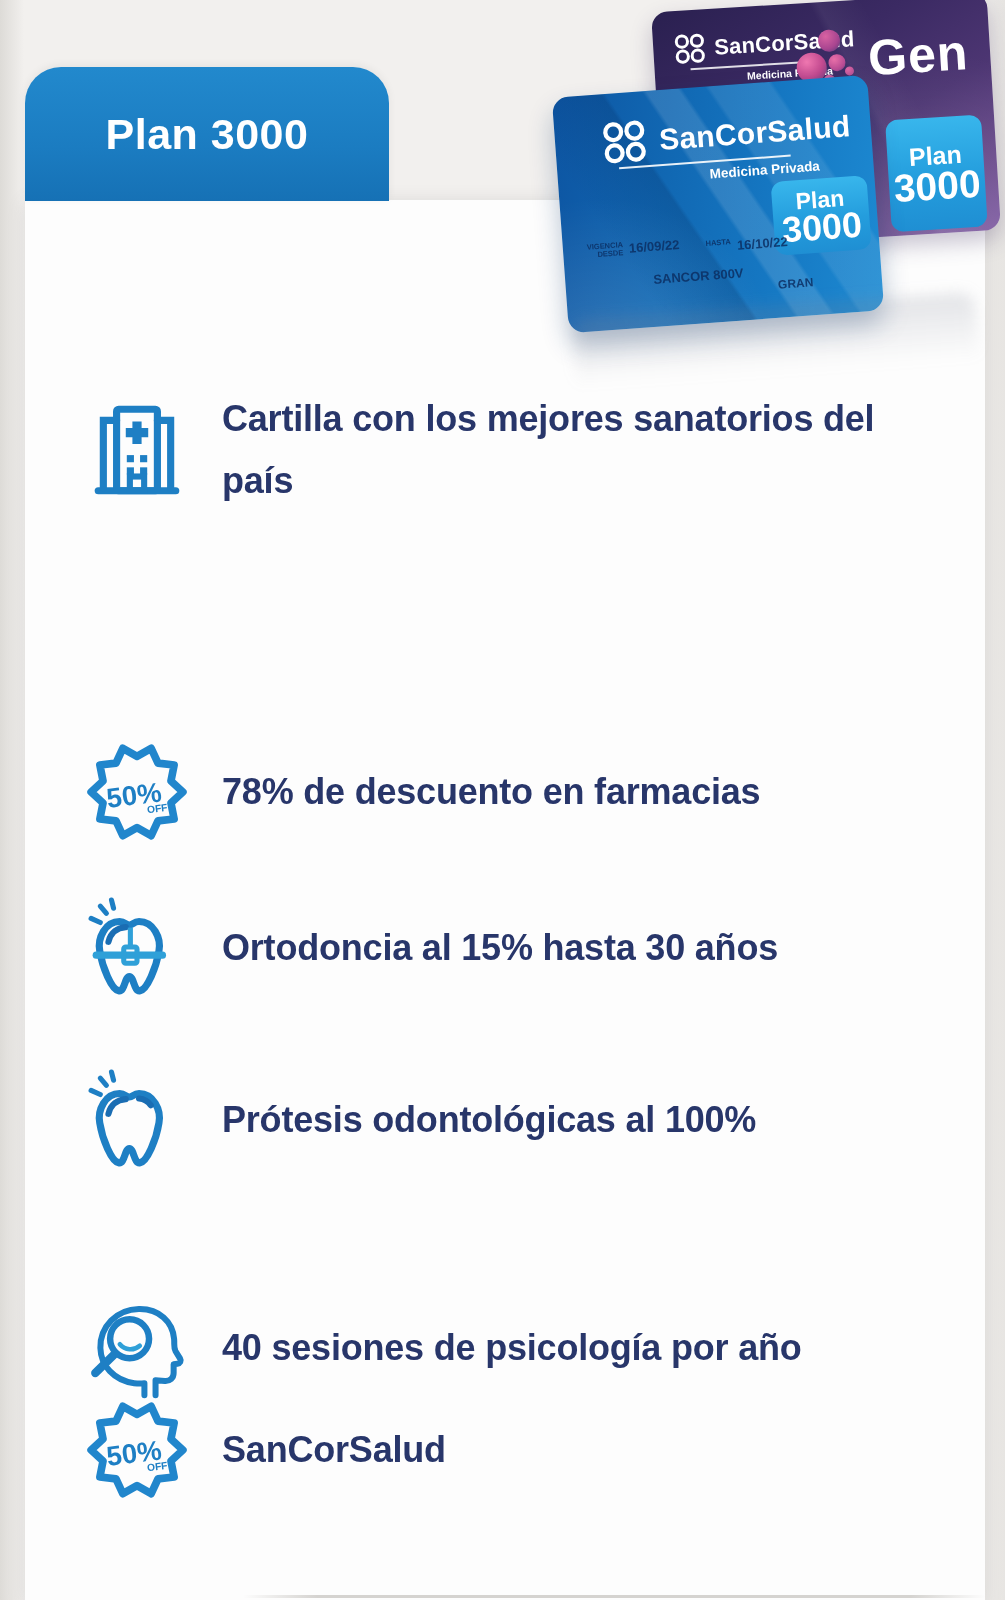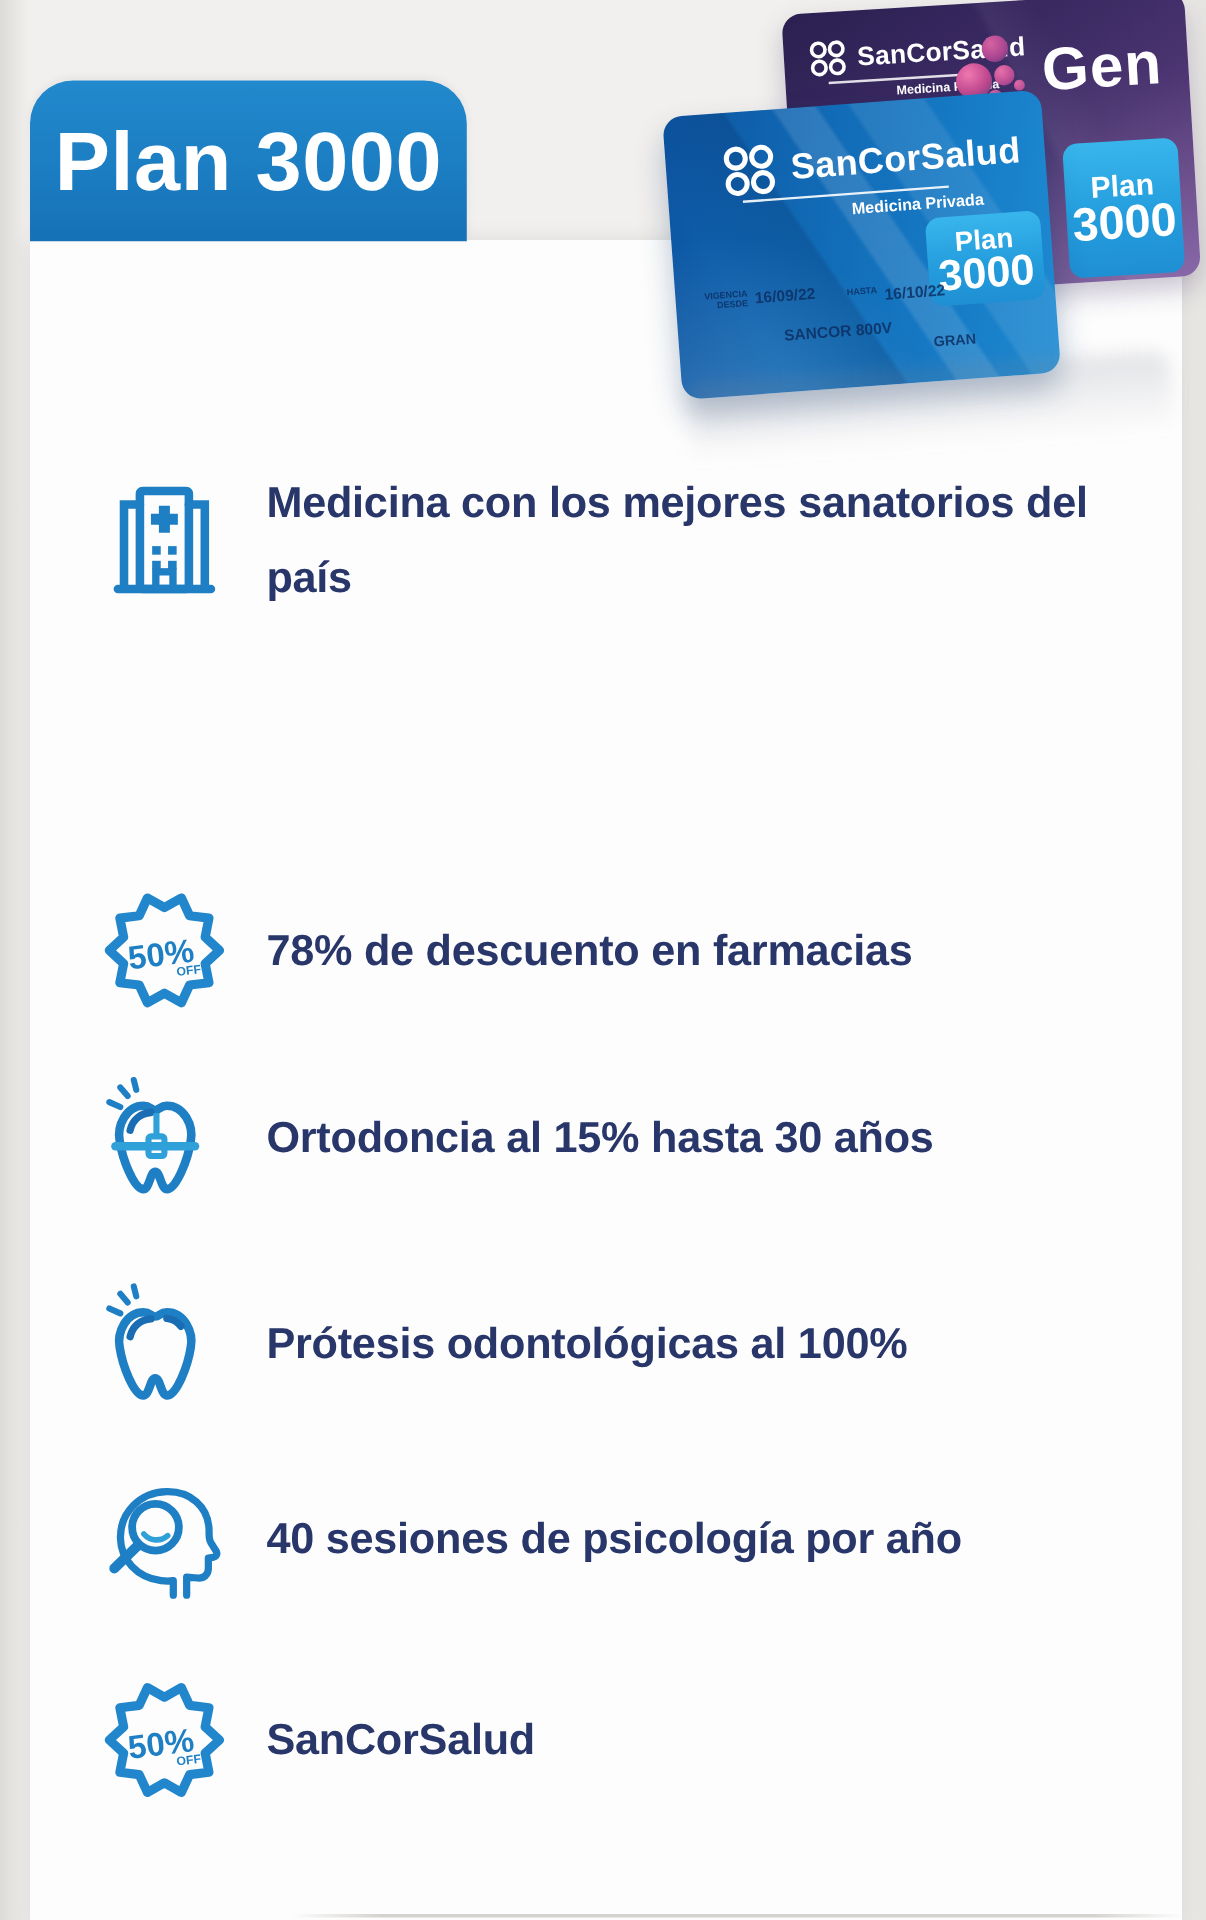--- a/index.html
+++ b/index.html
@@ -4,21 +4,21 @@
 <style>
   html,body{margin:0;padding:0;background:#e9e7e4;font-family:"Liberation Sans",sans-serif;}
   .screen{position:relative;width:1005px;height:1600px;overflow:hidden;
     background:linear-gradient(90deg,#dddbd7 0px,#f2f0ee 24px,#f2f0ee 975px,#e7e5e2 1005px);}
   
   .plan-tab{position:absolute;left:25px;top:67px;width:364px;height:134px;
     border-radius:36px 36px 0 0;display:flex;align-items:center;justify-content:center;
     background:linear-gradient(180deg,#2289cd 0%,#1b7cc1 55%,#piece 100%);
     background:linear-gradient(180deg,#2289cd 0%,#1b7cc1 60%,#1671b5 100%);
     box-shadow:0 -2px 8px rgba(0,0,0,.06);}
-  .plan-tab span{color:#ffffff;font-size:69px;font-weight:bold;letter-spacing:.5px;}
+  .plan-tab span{color:#ffffff;font-size:43px;font-weight:bold;letter-spacing:.5px;}
   
   .content-card{position:absolute;left:25px;top:200px;width:960px;height:1405px;
     background:#fdfdfd;border-radius:0 26px 0 0;box-shadow:0 2px 18px rgba(90,90,90,.16);}
   .bottom-divider{position:absolute;left:243px;top:1595px;width:742px;height:3px;border-radius:2px;
     background:linear-gradient(90deg,rgba(205,203,200,0),#d5d3d0 10%,#d5d3d0 90%,rgba(205,203,200,0));}
   
   .card{position:absolute;border-radius:16px;overflow:hidden;box-sizing:border-box;}
   .card-back{left:658px;top:2px;width:336px;height:238px;transform:rotate(-3.5deg);
     background:linear-gradient(150deg,#2a2050 0%,#3b2a63 35%,#4c3572 60%,#6a4a8c 85%,#7c58a0 100%);
     box-shadow:0 10px 22px rgba(60,45,95,.28);}
@@ -157,21 +157,21 @@
         <path d="M30 21 H17 V87" stroke="#1e7fc4" stroke-width="7" stroke-linecap="round"></path>
         <path d="M70 21 H83 V87" stroke="#1e7fc4" stroke-width="7" stroke-linecap="round"></path>
         <path d="M50 22 V44 M39 33 H61" stroke="#1e7fc4" stroke-width="9"></path>
         <rect x="40" y="55" width="7" height="7" fill="#1e7fc4"></rect>
         <rect x="53" y="55" width="7" height="7" fill="#1e7fc4"></rect>
         <rect x="40" y="67" width="7" height="7" fill="#1e7fc4"></rect>
         <rect x="53" y="67" width="7" height="7" fill="#1e7fc4"></rect>
         <rect x="43" y="76" width="14" height="14" stroke="#1e7fc4" stroke-width="6"></rect>
       </svg>
     </div>
-    <div class="btext">Medicina con los mejores sanatorios del país</div>
+    <div class="btext">Cartilla con los mejores sanatorios del país</div>
   </div>
 
 
   <div class="row" style="top:738px">
     <div class="icon">
       <svg viewBox="0 0 100 100" fill="none">
         <polygon points="95,50 83.3,60.8 86.4,76.4 70.6,78.3 63.9,92.8 50,85 36.1,92.8 29.4,78.3 13.6,76.4 16.7,60.8 5,50 16.7,39.2 13.6,23.6 29.4,21.7 36.1,7.2 50,15 63.9,7.2 70.6,21.7 86.4,23.6 83.3,39.2" stroke="#2186cc" stroke-width="7.5" stroke-linejoin="round"></polygon>
         <g transform="rotate(-7 50 52)">
           <text class="seal-num" x="20" y="62">50%</text>
           <text class="seal-off" x="58" y="72">OFF</text>
@@ -200,21 +200,21 @@
       <svg viewBox="0 0 100 100" fill="none">
         <path d="M14 9 L20 16 M5 21 L14 25 M25 3 L27 11" stroke="#1e7fc4" stroke-width="5" stroke-linecap="round"></path>
         <path d="M33 24 C19 24 11 40 13.5 53 C16 69 25 90.5 32 92 C38 93.3 38 78 42.5 78 C47 78 47 93.3 53 92 C60 90.5 69 69 71.5 53 C74 40 66 24 52 24 C46.5 24 46 27.5 42.5 27.5 C39 27.5 38.5 24 33 24 Z" stroke="#1e7fc4" stroke-width="7" stroke-linejoin="round"></path>
         <path d="M22 44 C24 35 31 30 39 29.5" stroke="#1a6db3" stroke-width="6" stroke-linecap="round"></path>
         <path d="M52 29 C57 29.5 61 32 63.5 35.5" stroke="#1a6db3" stroke-width="6" stroke-linecap="round"></path>
       </svg>
     </div>
     <div class="btext">Prótesis odontológicas al 100%</div>
   </div>
 
-  <div class="row" style="top:1228px">
+  <div class="row" style="top:1294px">
     <div class="icon">
       <svg viewBox="0 0 110 110" fill="none">
         <path d="M63 106 V93 C60 93.5 56 93.5 52 93 C30 90 16 74 15.5 55 C15 32 33 13.5 57 13 C79 12.5 93.5 27 95 45 C95.6 51.5 94.3 54.5 96.6 58.5 L101.5 66.5 C103 69 101.6 71.6 98.6 72 L94.5 72.6 V82 C94.5 87.5 90.5 91 85 90.6 L75 89.8 V106" stroke="#1e7fc4" stroke-width="6.5" stroke-linecap="round" stroke-linejoin="round"></path>
         <circle cx="47" cy="45" r="21" stroke="#1e7fc4" stroke-width="7"></circle>
         <path d="M36.5 51 A 15 15 0 0 0 58 52.5" stroke="#2fa0d8" stroke-width="5" stroke-linecap="round"></path>
         <path d="M31.5 61 L10 82" stroke="#1e7fc4" stroke-width="9" stroke-linecap="round"></path>
       </svg>
     </div>
     <div class="btext">40 sesiones de psicología por año</div>
   </div>

